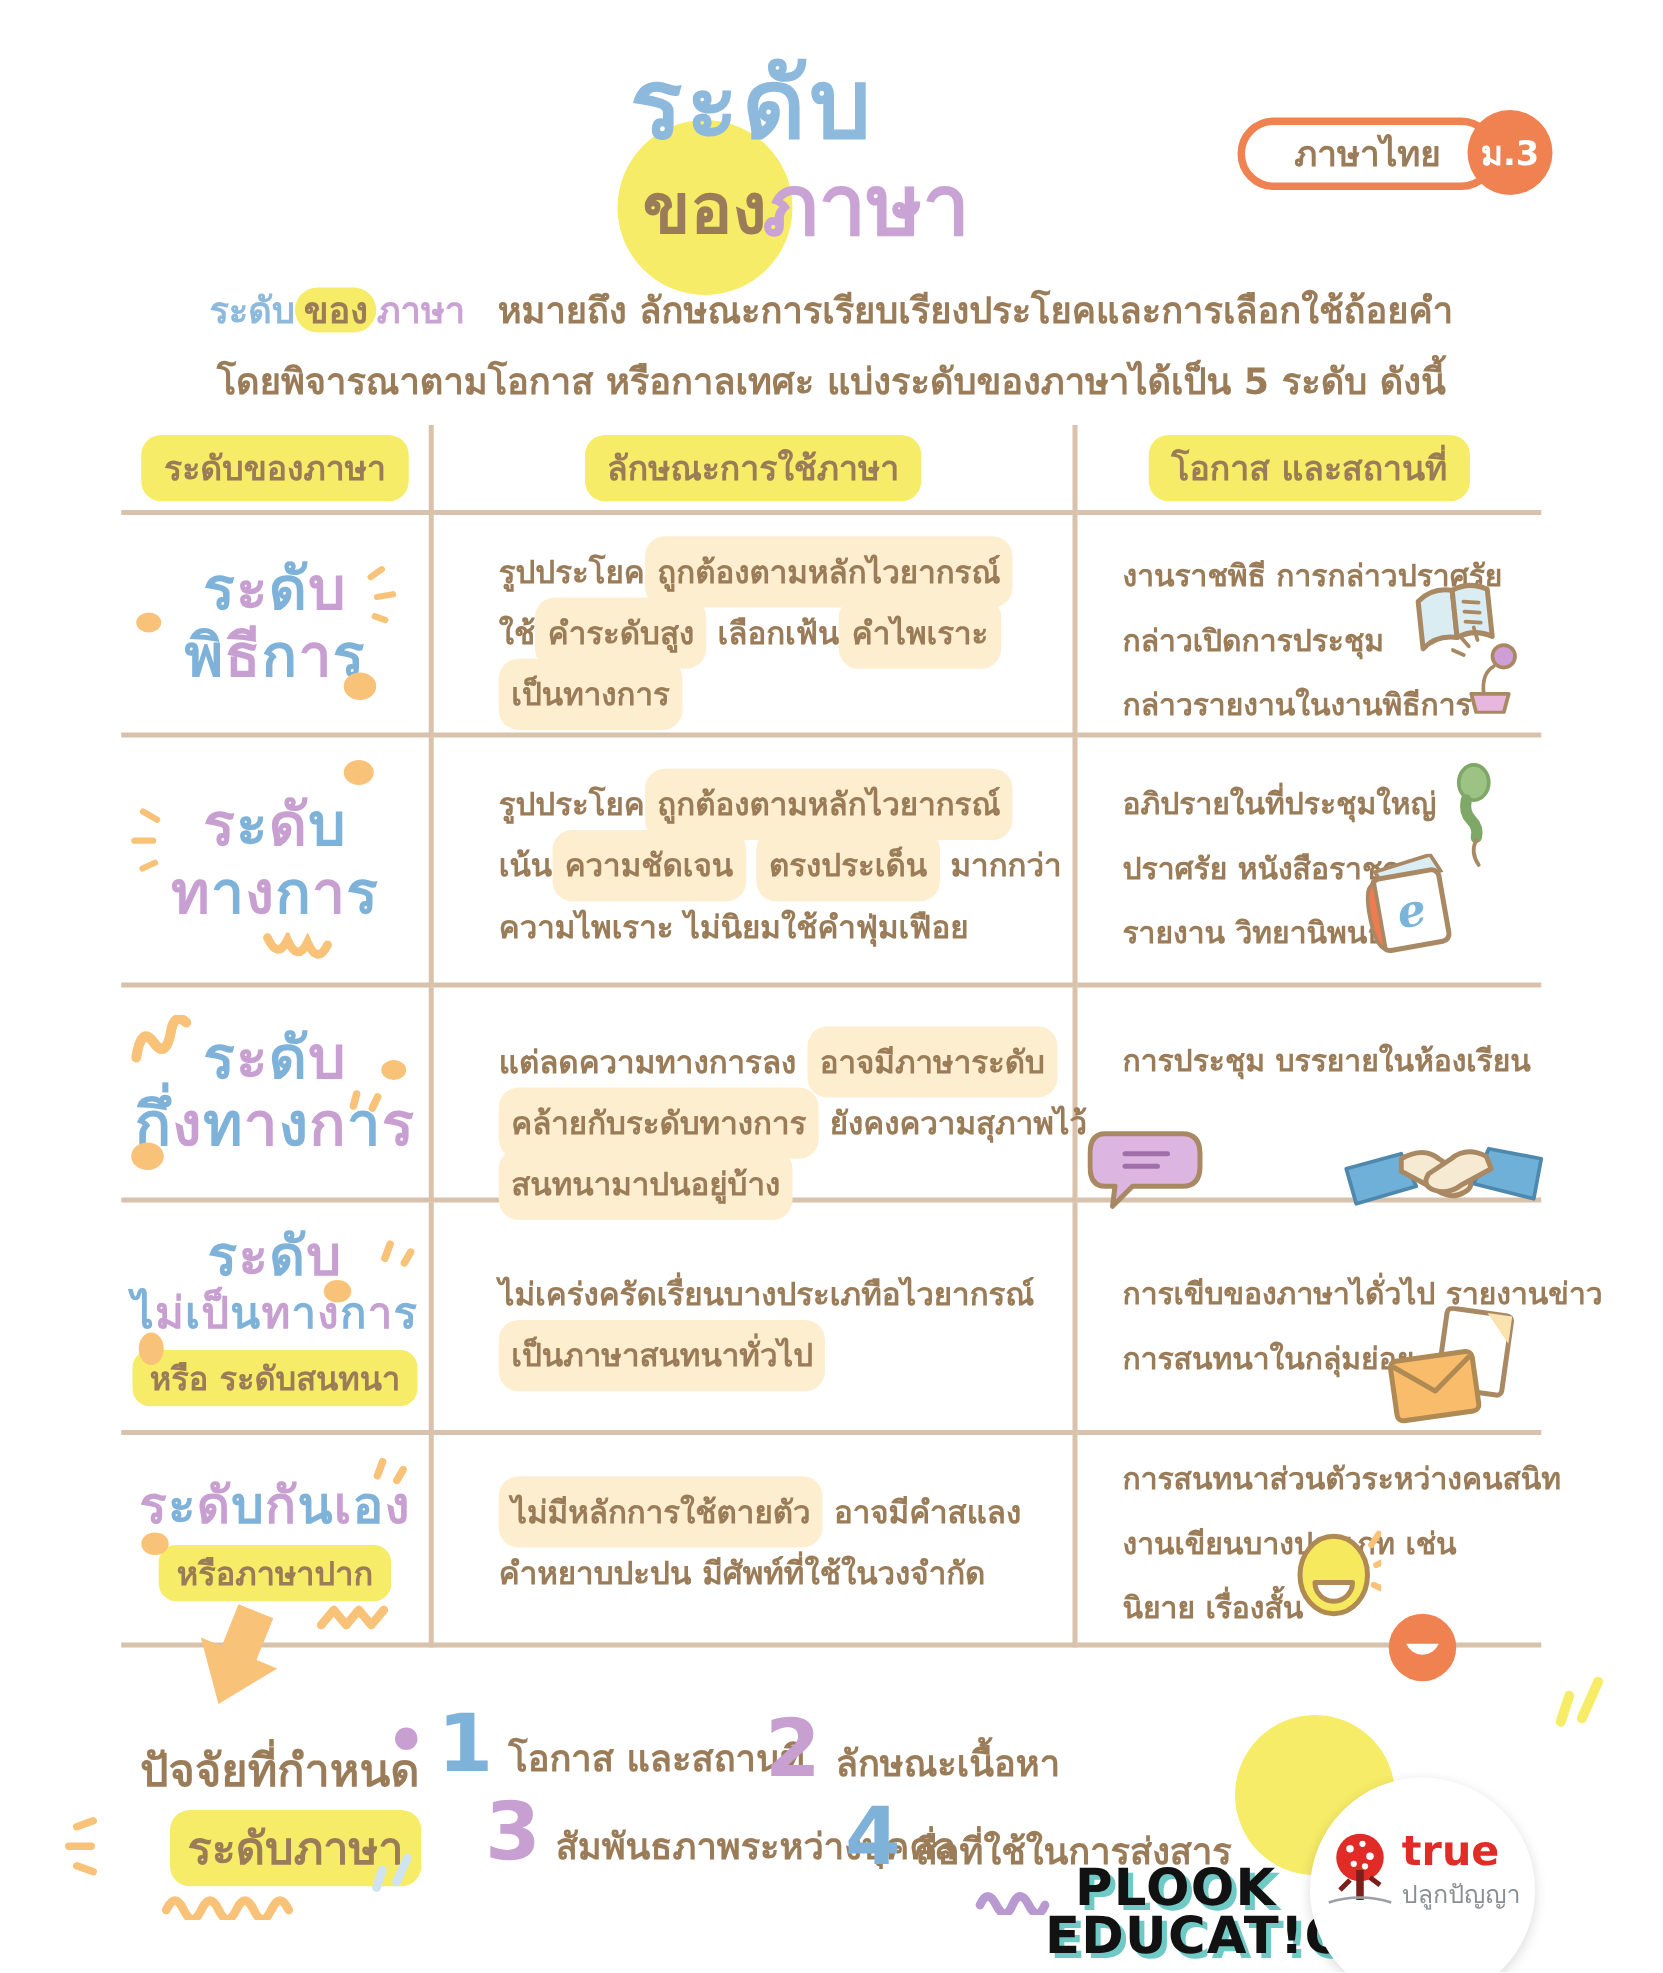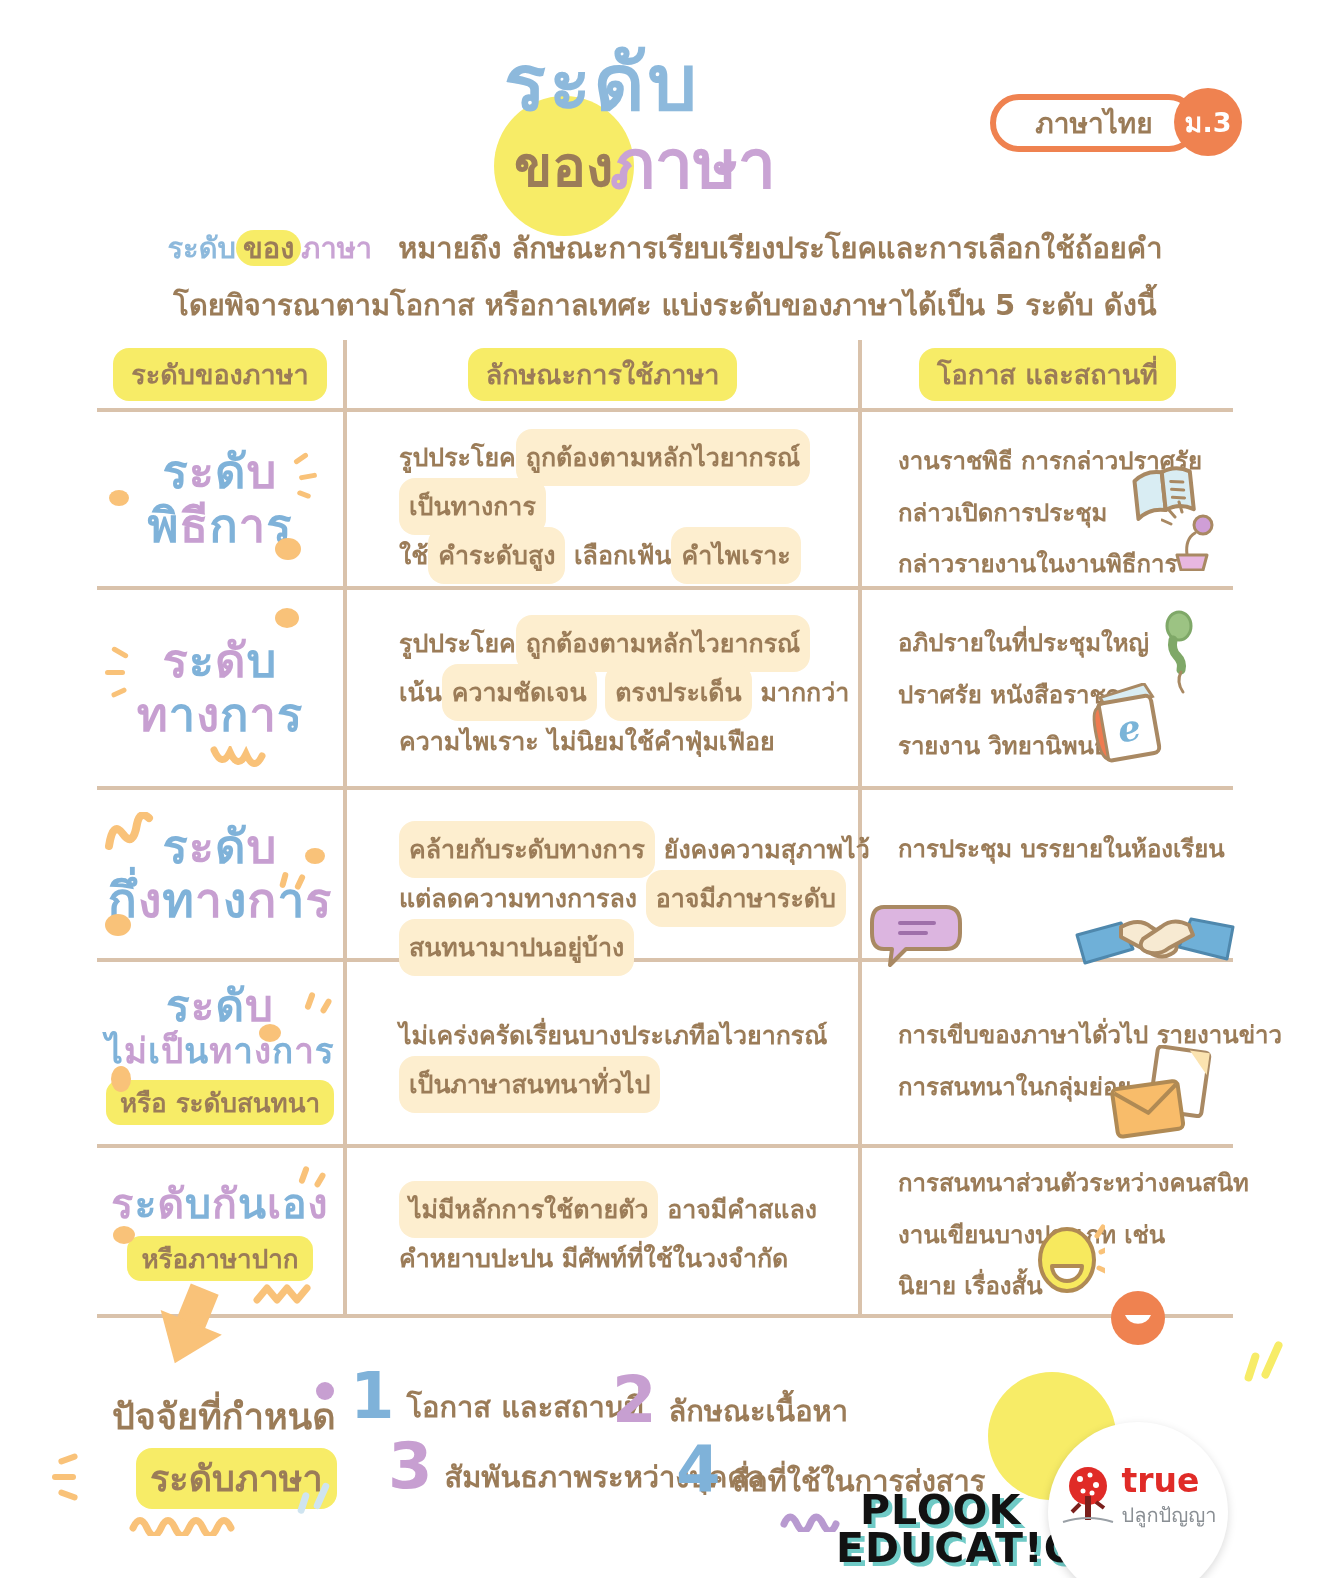--- a/index.html
+++ b/index.html
@@ -111,22 +111,22 @@
       <span class="dsh" style="right:32px;top:80px;width:14px;height:5px;transform:rotate(20deg)"></span>
       <span class="dot" style="right:42px;bottom:26px;width:26px;height:22px"></span>
       <div>
           <div class="lvl-line"><span style="color: rgb(127, 178, 217);">ร</span><span style="color: rgb(199, 159, 209);">ะ</span><span style="color: rgb(127, 178, 217);">ดั</span><span style="color: rgb(199, 159, 209);">บ</span></div>
           <div class="lvl-line"><span style="color: rgb(127, 178, 217);">พิ</span><span style="color: rgb(199, 159, 209);">ธี</span><span style="color: rgb(127, 178, 217);">ก</span><span style="color: rgb(199, 159, 209);">า</span><span style="color: rgb(127, 178, 217);">ร</span></div>
         </div>
     </div>
     <div class="cell hr1 usage u1 c2">
       <div>
           <div class="tline"><span>รูปประโยค</span><span class="hl">ถูกต้องตามหลักไวยากรณ์</span></div>
+          <div class="tline"><span>ใช้</span><span class="hl">คำระดับสูง</span><span>   เลือกเฟ้น</span><span class="hl">คำไพเราะ</span></div>
           <div class="tline"><span class="hl">เป็นทางการ</span></div>
-          <div class="tline"><span>ใช้</span><span class="hl">คำระดับสูง</span><span>   เลือกเฟ้น</span><span class="hl">คำไพเราะ</span></div>
         </div>
     </div>
     <div class="cell hr1 occ o1 row1">
       <div>
           <div class="tline">งานราชพิธี  การกล่าวปราศรัย</div>
           <div class="tline">กล่าวเปิดการประชุม</div>
           <div class="tline">กล่าวรายงานในงานพิธีการ</div>
         </div>
       <span class="icon" style="right:28px;top:50px;transform:rotate(-6deg)">
         <svg width="78" height="64" viewBox="0 0 78 64">
@@ -210,22 +210,22 @@
       <span class="dsh" style="right:56px;top:82px;width:6px;height:16px;transform:rotate(15deg)"></span>
       <span class="dsh" style="right:40px;top:84px;width:6px;height:16px;transform:rotate(25deg)"></span>
       <span class="dot" style="left:8px;bottom:22px;width:26px;height:22px"></span>
       <div>
           <div class="lvl-line"><span style="color: rgb(127, 178, 217);">ร</span><span style="color: rgb(199, 159, 209);">ะ</span><span style="color: rgb(127, 178, 217);">ดั</span><span style="color: rgb(199, 159, 209);">บ</span></div>
           <div class="lvl-line"><span style="color: rgb(127, 178, 217);">กึ่</span><span style="color: rgb(199, 159, 209);">ง</span><span style="color: rgb(127, 178, 217);">ท</span><span style="color: rgb(199, 159, 209);">า</span><span style="color: rgb(127, 178, 217);">ง</span><span style="color: rgb(199, 159, 209);">ก</span><span style="color: rgb(127, 178, 217);">า</span><span style="color: rgb(199, 159, 209);">ร</span></div>
         </div>
     </div>
     <div class="cell hr3 usage u3 c2">
       <div>
+          <div class="tline"><span>แต่ลดความทางการลง   </span><span class="hl">อาจมีภาษาระดับ</span></div>
           <div class="tline"><span class="hl">คล้ายกับระดับทางการ</span><span> ยังคงความสุภาพไว้</span></div>
-          <div class="tline"><span>แต่ลดความทางการลง   </span><span class="hl">อาจมีภาษาระดับ</span></div>
           <div class="tline"><span class="hl">สนทนามาปนอยู่บ้าง</span></div>
         </div>
     </div>
     <div class="cell hr3 occ o3 row3">
       <div>
           <div class="tline">การประชุม   บรรยายในห้องเรียน</div>
         </div>
       <span class="icon" style="left:8px;bottom:-36px;z-index:3">
         <svg width="96" height="74" viewBox="0 0 96 74">
             <path d="M14 6 h62 q14 0 14 16 v10 q0 16 -14 16 h-40 l-16 16 l2 -16 h-8 q-12 0 -12 -16 v-10 q0 -16 12 -16 z" fill="#dcb5e0" stroke="#a98963" stroke-width="4" stroke-linejoin="round"></path>

